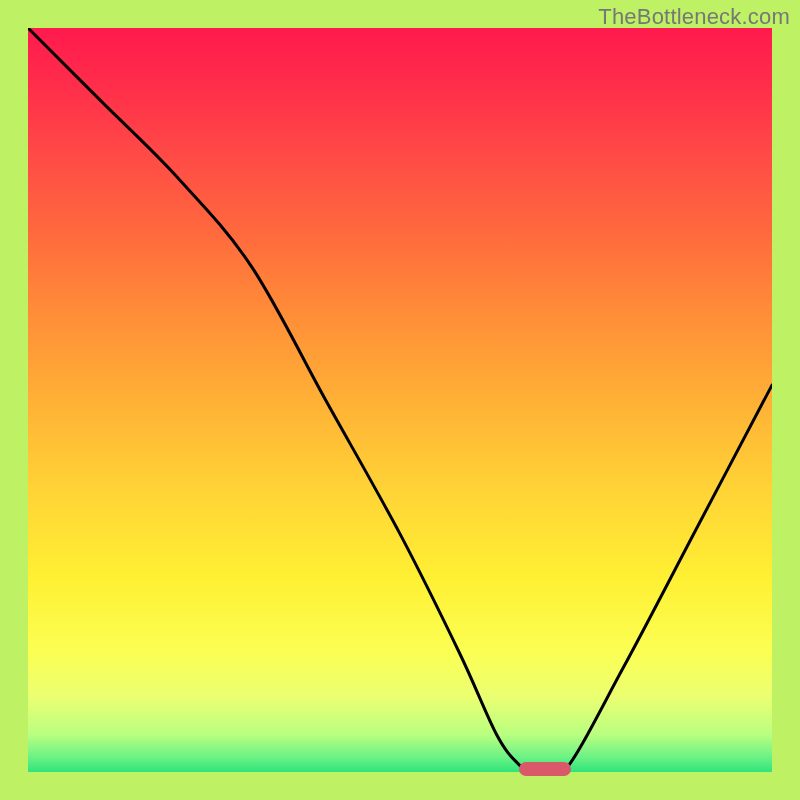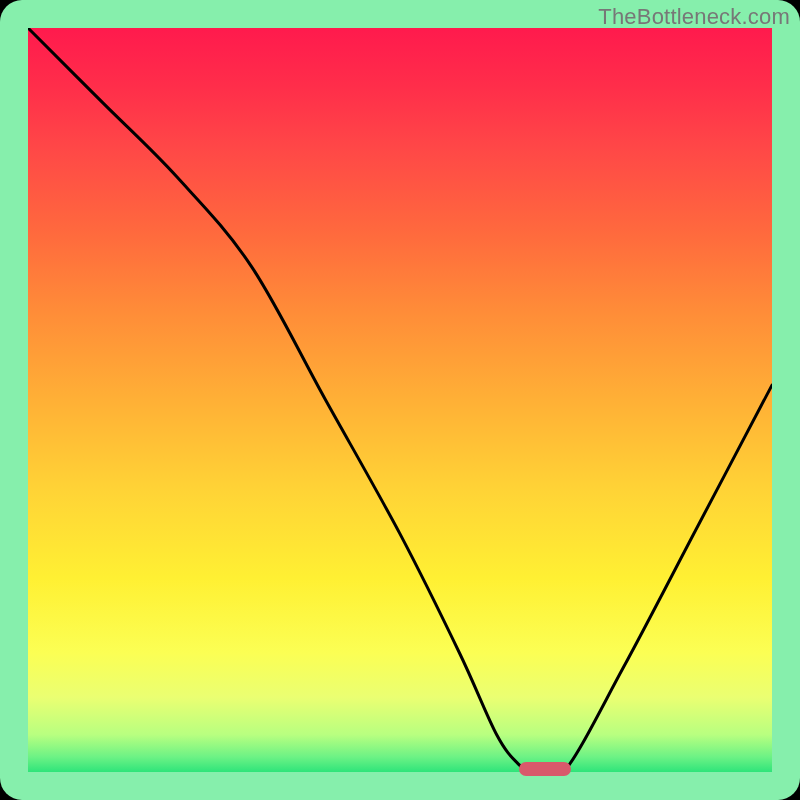--- a/index.html
+++ b/index.html
@@ -7,22 +7,21 @@
     padding: 0;
     width: 800px;
     height: 800px;
     background: #000;
     overflow: hidden;
   }
   .container {
     position: relative;
     width: 800px;
     height: 800px;
-    background: #86efac;
-    border-radius: 22px;
+    background: #bef264;
   }
   .plot-area {
     position: absolute;
     left: 28px;
     top: 28px;
     width: 744px;
     height: 744px;
     background: linear-gradient(to bottom,
       #ff1a4d 0%,
       #ff2e4a 8%,

